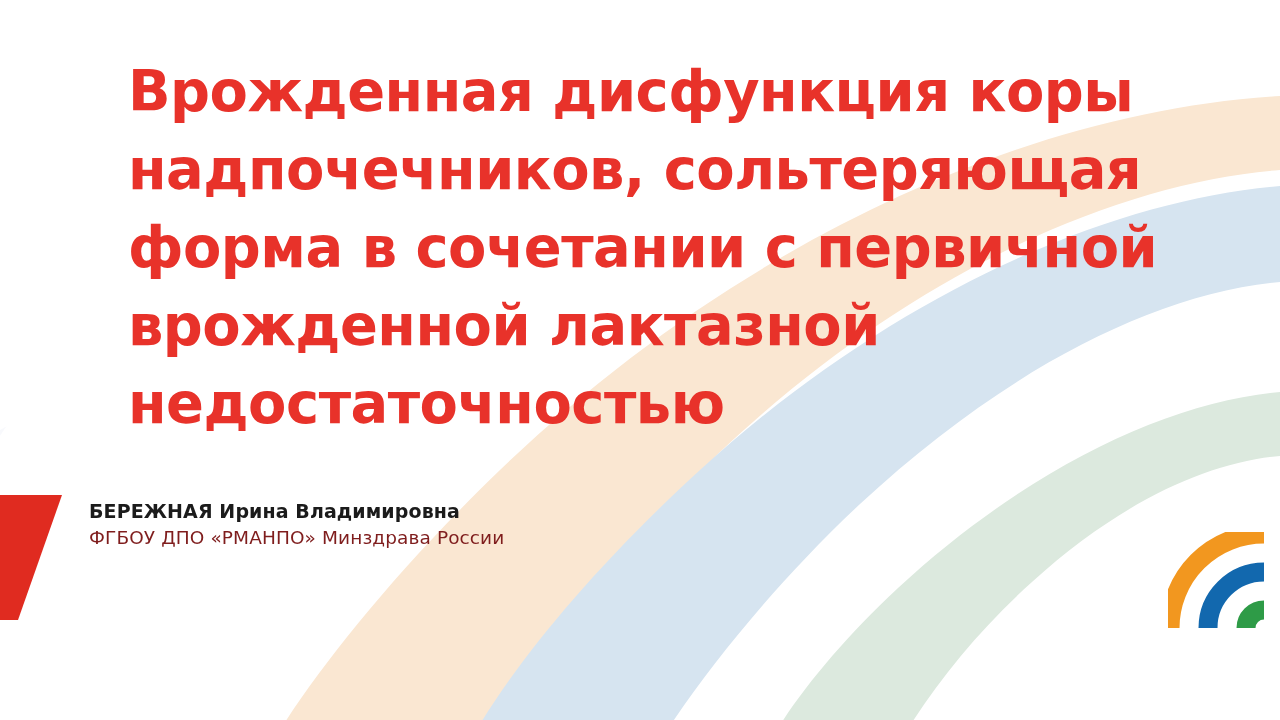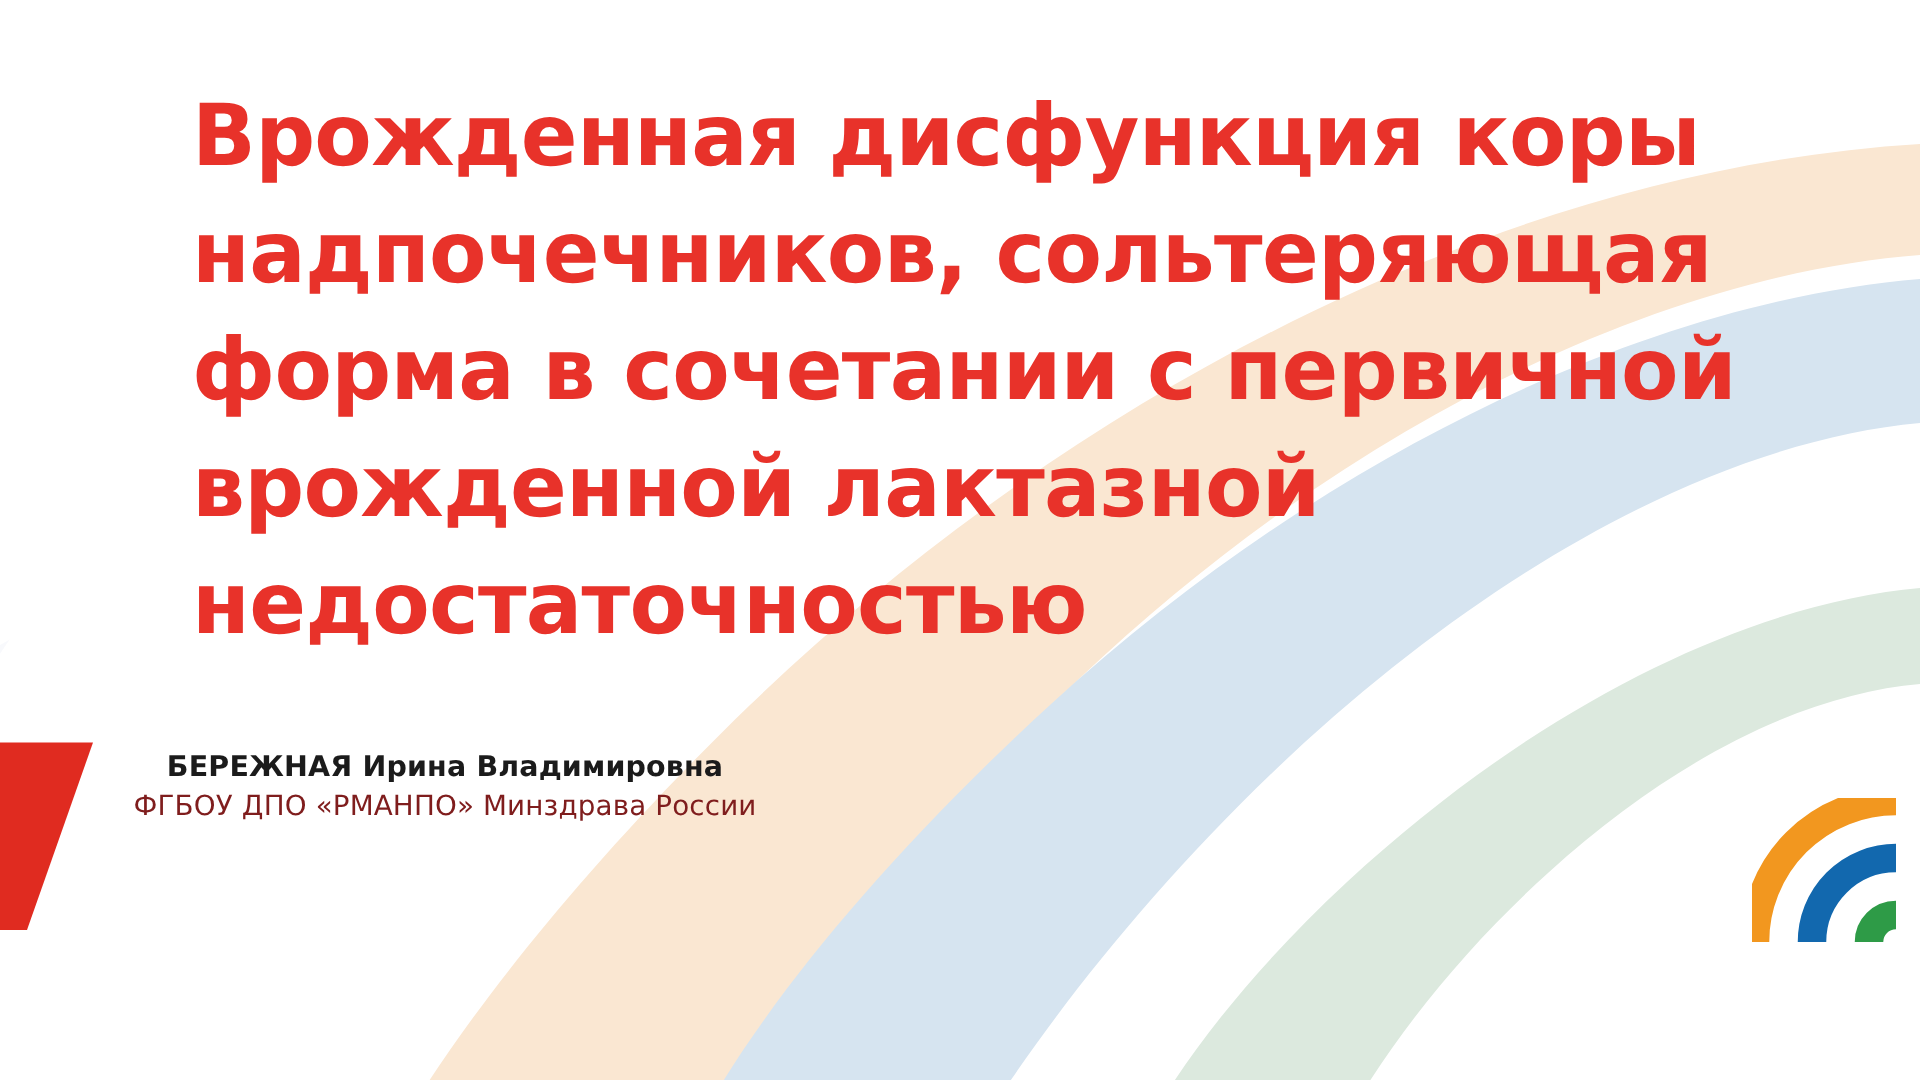--- a/index.html
+++ b/index.html
@@ -67,21 +67,20 @@
     z-index:4;
   }
   #author-name {
     font-family:"DejaVu Sans", sans-serif;
     font-weight:700;
     font-size:19px;
     line-height:26px;
     color:#1B1B1B;
     white-space:nowrap;
     letter-spacing:0.1px;
-    text-align:center;
   }
   #author-affiliation {
     font-family:"DejaVu Sans", sans-serif;
     font-weight:400;
     font-size:18.5px;
     line-height:28px;
     color:#7f1d1d;
     white-space:nowrap;
     letter-spacing:0.1px;
   }

